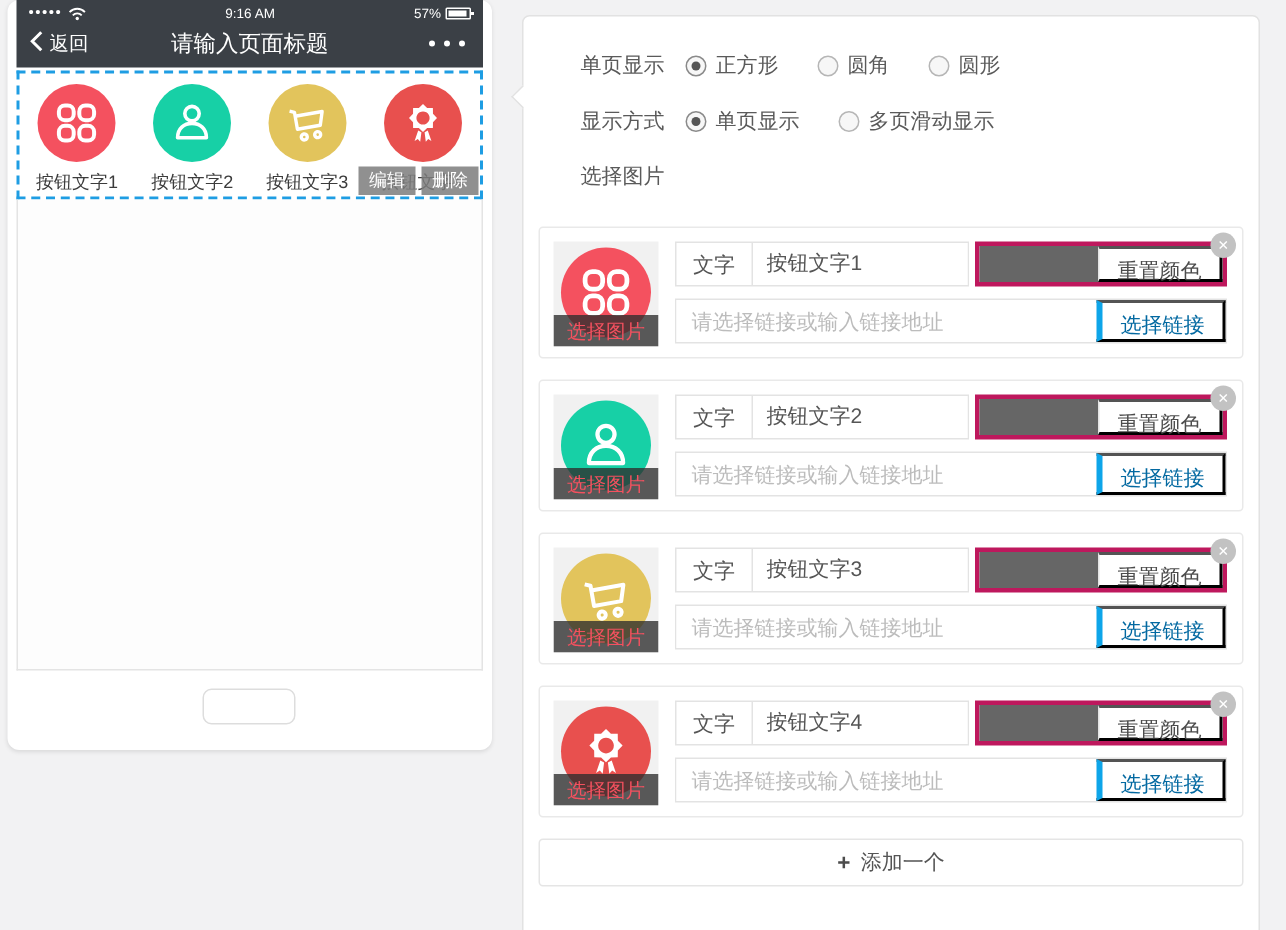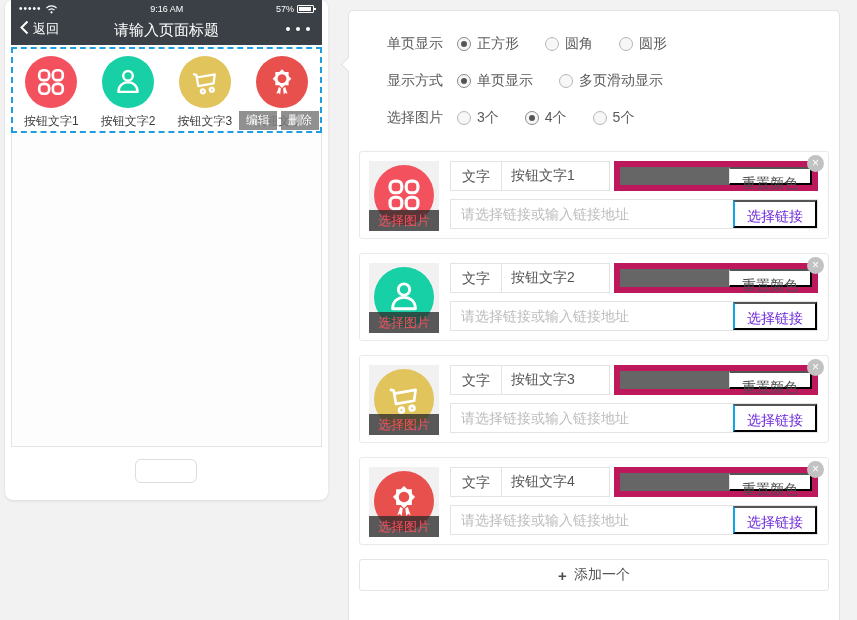--- a/index.html
+++ b/index.html
@@ -92,35 +92,35 @@
           height: 88px; margin-bottom: 14px; padding: 9px 10px 9px 90px; }
   .img-tile { position: absolute; left: 9px; top: 9px; width: 70px; height: 70px;
               background: #f1f1f1; overflow: hidden; cursor: pointer; }
   .tile-circle { position: absolute; left: 5px; top: 4px; width: 60px; height: 60px; border-radius: 50%;
                  display:flex; align-items:center; justify-content:center; }
   .tile-circle svg { width: 38px; height: 38px; }
   .tile-overlay { position: absolute; left: 0; right: 0; bottom: 0; height: 21px;
                   background: rgba(45,45,45,.78); color: #f4515f; font-size: 13px;
                   text-align: center; line-height: 21px; cursor: pointer; }
   .card-row1 { display: flex; gap: 4px; height: 30px; }
-  .text-group { display: flex; border: 1px solid #e3e3e3; width: 160px; }
+  .text-group { display: flex; border: 1px solid #e3e3e3; width: 196px; }
   .text-label { padding: 0 11px; line-height: 28px; font-size: 14px; color: #555;
                 border-right: 1px solid #e3e3e3; white-space: nowrap; }
   .text-input { border: none; outline: none; flex: 1; min-width: 0; padding: 0 9px;
                 font-size: 14px; color: #555; }
-  .swatch-group { display: flex; border: 6px solid #be185d; flex: 1; }
+  .swatch-group { display: flex; border: 3px solid #be185d; flex: 1; }
   .swatch { flex: 1; background: #666; cursor: pointer; }
   .reset-btn { border-left: 1px solid #e3e3e3; padding: 0 12px; line-height: 28px;
                font-size: 14px; color: #4c4c4c; white-space: nowrap; cursor: pointer; background:#fff; }
   .card-row2 { display: flex; border: 1px solid #e3e3e3; height: 30px; margin-top: 8px; justify-content: space-between; }
   .link-input { border: none; outline: none; flex: 1; min-width: 0; padding: 0 10px;
                 font-size: 14px; color: #555; }
   .link-input::placeholder { color: #bcbcbc; }
-  .select-link-btn { border-left: 2px solid #0ea5e9; padding: 0 12px; line-height: 28px;
-                     font-size: 14px; color: #6d28d9; white-space: nowrap; cursor: pointer; background:#fff; }
+  .select-link-btn { border-left: 4px solid #0ea5e9; padding: 0 12px; line-height: 28px;
+                     font-size: 14px; color: #0369a1; white-space: nowrap; cursor: pointer; background:#fff; }
   .card-close { position: absolute; top: 3px; right: 4px; width: 17px; height: 17px;
                 border-radius: 50%; background: #c2c2c2; color: #fff; font-size: 12px;
                 line-height: 17px; text-align: center; cursor: pointer; }
 
   .add-btn { margin: 14px 10px 0 10px; height: 32px; border: 1px solid #e5e5e5; border-radius: 3px;
              display: flex; align-items: center; justify-content: center; gap: 7px;
              font-size: 14px; color: #555; cursor: pointer; background: #fff; }
   .add-plus { font-weight: bold; font-size: 15px; color: #4c4c4c; }
 </style>
 </head>
@@ -260,34 +260,20 @@
         </label>
         <label class="opt">
           <span class="radio"></span>
           <span>多页滑动显示</span>
         </label>
       </span>
     </div>
 
     <div class="ctl-row">
       <span class="ctl-label">选择图片</span>
-      <span class="opts">
-        <label class="opt">
-          <span class="radio"></span>
-          <span>3个</span>
-        </label>
-        <label class="opt">
-          <span class="radio checked"></span>
-          <span>4个</span>
-        </label>
-        <label class="opt">
-          <span class="radio"></span>
-          <span>5个</span>
-        </label>
-      </span>
     </div>
   </div>
 
   <div class="cards">
 
     <div class="card">
       <div class="img-tile">
         <span class="tile-circle" style="background: rgb(244, 81, 95);">
           <svg viewBox="0 0 24 24">
               <use href="#icon-grid"></use>

